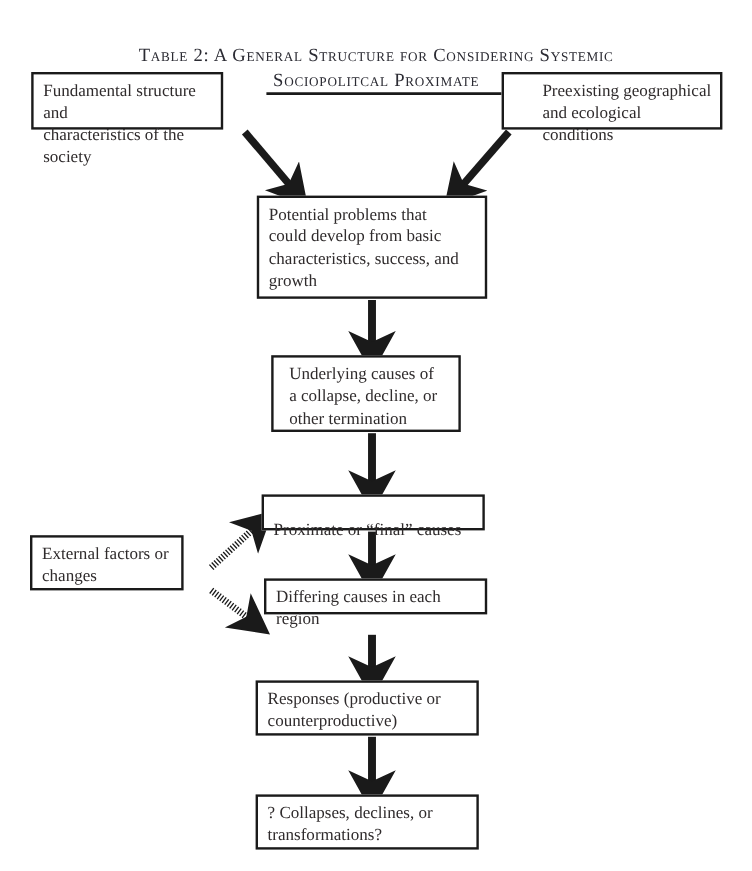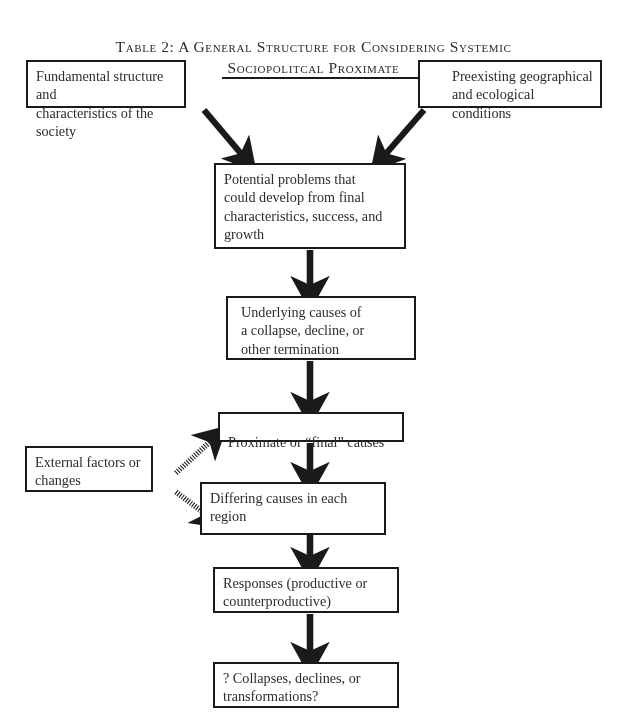--- a/index.html
+++ b/index.html
@@ -107,36 +107,36 @@
 characteristics of the society</span>
   </div>
 
   <div class="box" style="left:418px; top:60px; width:184px; height:48px;padding-left:32px;">
     <span class="txt">Preexisting geographical
 and ecological conditions</span>
   </div>
 
   <div class="box" style="left:214px; top:163px; width:192px; height:86px;">
     <span class="txt">Potential problems that
-could develop from final
+could develop from basic
 characteristics, success, and
 growth</span>
   </div>
 
-  <div class="box" style="left:226px; top:296px; width:190px; height:64px;padding-left:13px;">
+  <div class="box" style="left:226px; top:296px; width:158px; height:64px;padding-left:13px;">
     <span class="txt">Underlying causes of
 a collapse, decline, or
 other termination</span>
   </div>
 
   <div class="box" style="left:218px; top:412px; width:186px; height:30px; padding-top:19px;">
     <span class="txt">Proximate or “final” causes</span>
   </div>
 
-  <div class="box" style="left:200px; top:482px; width:186px; height:53px;">
+  <div class="box" style="left:220px; top:482px; width:186px; height:30px;">
     <span class="txt">Differing causes in each
 region</span>
   </div>
 
   <div class="box" style="left:25px; top:446px; width:128px; height:46px;">
     <span class="txt">External factors or
 changes</span>
   </div>
 
   <div class="box" style="left:213px; top:567px; width:186px; height:46px;">

